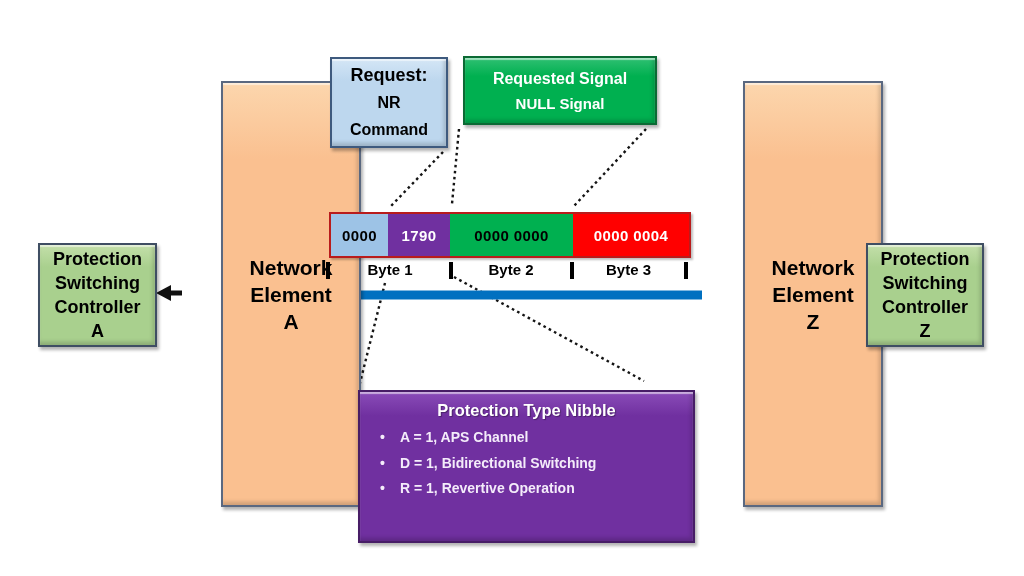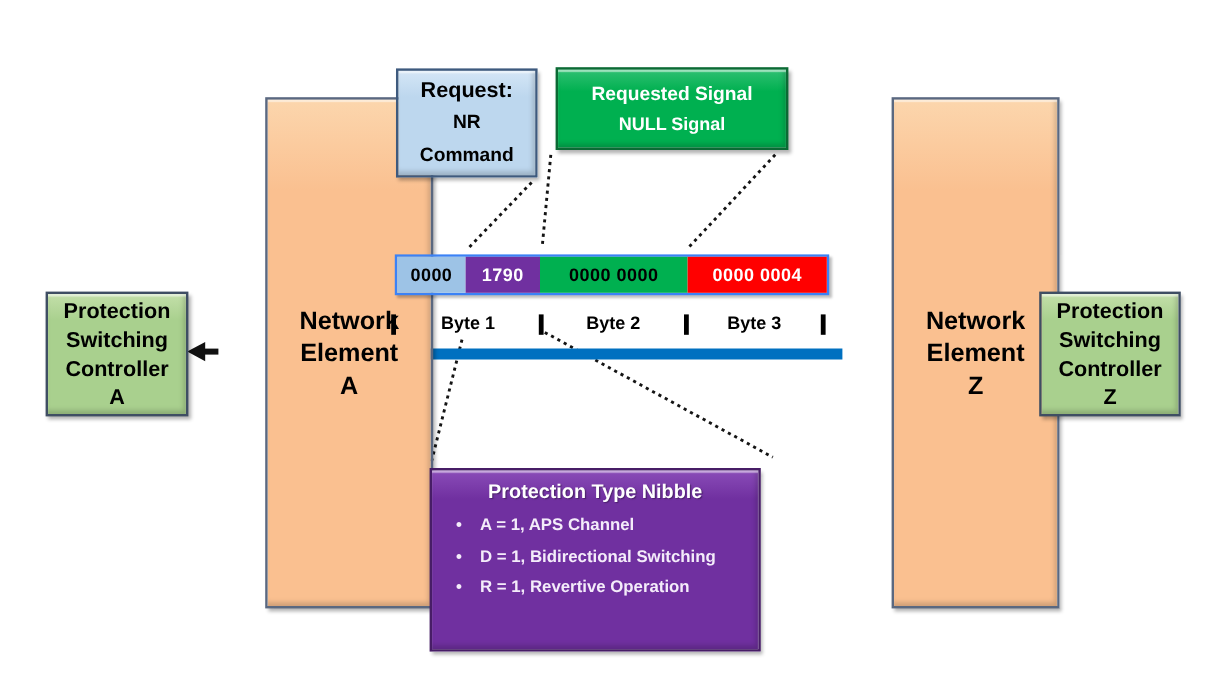--- a/index.html
+++ b/index.html
@@ -33,37 +33,37 @@
     border:2.5px solid #3e5a7e;color:#000;font-size:16px;line-height:27px;}
   .request .big{font-size:18px;}
 
   
   .reqsig{left:463px;top:56px;width:194px;height:69px;
     background:linear-gradient(180deg,#2fc072 0%,#00B050 28%);
     border:2.5px solid #0b6a34;color:#fff;font-size:16px;line-height:25px;}
   .reqsig .sub{font-size:15px;}
 
   
-  .byte-bar{position:absolute;left:329px;top:212px;width:362px;height:34px;
-    box-sizing:border-box;border:2px solid #3b82f6;display:flex;
+  .byte-bar{position:absolute;left:329px;top:212px;width:362px;height:46px;
+    box-sizing:border-box;border:2px solid #b91c1c;display:flex;
     box-shadow:2px 2px 2px rgba(0,0,0,0.25);}
   .seg{height:100%;display:flex;align-items:center;justify-content:center;
        font-size:15px;letter-spacing:0.4px;}
   .seg-0{width:57px;background:#9DC3E6;color:#000;}
   .seg-1{width:62px;background:#7030A0;color:#fff;}
   .seg-2{width:123px;background:#00B050;color:#000000;}
   .seg-3{width:116px;background:#FF0000;color:#fff;}
 
   .tick{position:absolute;top:262px;width:3.5px;height:17px;background:#000;}
   .t0{left:326px;} .t1{left:449px;} .t2{left:570px;} .t3{left:684px;}
   .byte-label{position:absolute;top:261px;height:20px;font-size:15px;color:#000;text-align:center;}
   .bl0{left:329px;width:122px;} .bl1{left:451px;width:120px;} .bl2{left:572px;width:113px;}
 
   
-  .ptn{left:358px;top:390px;width:276px;height:153px;
+  .ptn{left:358px;top:390px;width:337px;height:153px;
     background:linear-gradient(180deg,#8a4cb8 0%,#7030A0 16%);
     border:2px solid #471d66;color:#fff;justify-content:flex-start;
     align-items:stretch;text-align:left;padding:9px 10px 6px 10px;}
   .ptn-title{text-align:center;font-size:16.5px;margin-bottom:5px;color:#fff;
     text-shadow:1px 1px 1px rgba(0,0,0,0.35);}
   .bullet{position:relative;font-size:14px;line-height:25.5px;padding-left:30px;color:#f4ecfa;}
   .bullet::before{content:"\2022";position:absolute;left:10px;}
 </style>
 </head>
 <body>

